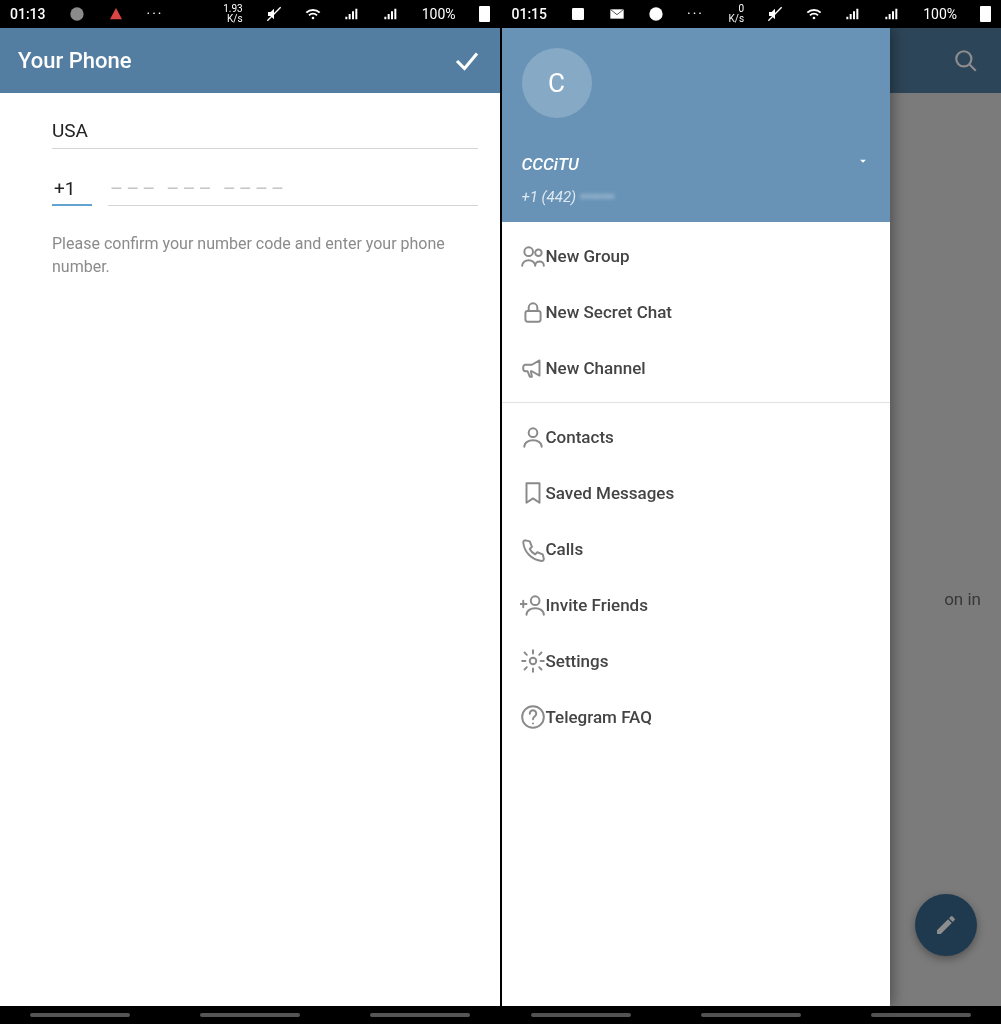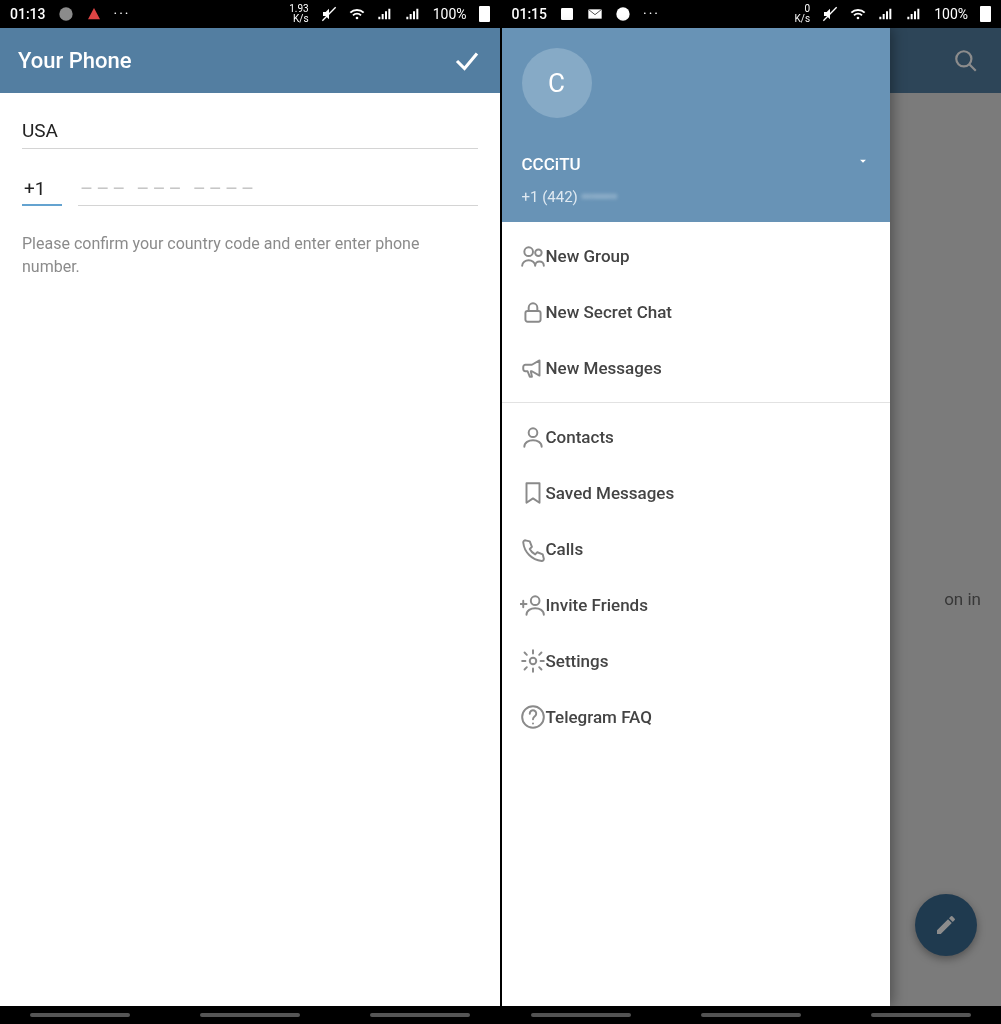--- a/index.html
+++ b/index.html
@@ -2,49 +2,49 @@
 <html><head>
 <meta charset="utf-8">
 <style>
   *{box-sizing:border-box;margin:0;padding:0;font-family:Roboto,Arial,sans-serif;}
   body{width:1001px;height:1024px;display:flex;background:#000;}
   .phone{flex:1;background:#fff;position:relative;display:flex;flex-direction:column;overflow:hidden;}
   .phone + .phone{border-left:2px solid #000;}
 
   
   .status-bar{height:28px;background:#000;color:#fff;display:flex;align-items:center;padding:0 10px;font-size:14px;justify-content:space-between;}
-  .status-left,.status-right{display:flex;align-items:center;gap:12px;}
+  .status-left,.status-right{display:flex;align-items:center;gap:23px;}
   .status-right .speed{font-size:10px;line-height:1;text-align:right;}
   .sb-ico{width:16px;height:16px;fill:#fff;}
   .status-right .bat{width:11px;height:16px;background:#fff;border-radius:1px;}
   .clock{font-weight:500;}
 
   
   .appbar{height:65px;background:#537ea1;color:#fff;display:flex;align-items:center;padding:8px 18px;}
   .appbar .title{font-size:22px;font-weight:500;flex:1;}
 
   
-  .p1-content{padding:20px 22px 0;color:#222;}
+  .p1-content{padding:20px 22px 0;color:#222;margin-left:30px;}
   .country-field{font-size:19px;color:#222;padding:6px 0;border-bottom:1px solid #d4d4d4;margin-bottom:24px;}
   .phone-row{display:flex;align-items:flex-end;gap:16px;margin-bottom:26px;}
   .cc{font-size:19px;color:#222;padding:4px 2px;border-bottom:2px solid #64a3d0;min-width:40px;}
   .num{font-size:20px;color:#c6c6c6;letter-spacing:3px;padding:4px 2px;border-bottom:1px solid #d4d4d4;flex:1;}
   .hint{font-size:16px;color:#8b8b8b;line-height:1.45;}
   .check{stroke:#fff;stroke-width:2.5;fill:none;}
 
   
   .phone2-body{flex:1;position:relative;background:#e0e0e0;}
   .appbar2{height:65px;background:#537ea1;display:flex;align-items:center;justify-content:flex-end;padding:0 22px;}
   .scrim{position:absolute;inset:0;background:rgba(0,0,0,0.45);}
   .bg-text{position:absolute;right:20px;top:561px;color:#666;font-size:17px;}
   .fab{position:absolute;right:24px;bottom:50px;width:62px;height:62px;border-radius:50%;background:#3a6a91;display:flex;align-items:center;justify-content:center;box-shadow:0 3px 8px rgba(0,0,0,.35);}
   .drawer{position:absolute;left:0;top:0;bottom:0;width:388px;background:#fff;box-shadow:3px 0 12px rgba(0,0,0,.35);display:flex;flex-direction:column;}
   .drawer-head{background:#6893b6;color:#fff;padding:20px 20px 16px;}
   .avatar{width:70px;height:70px;border-radius:50%;background:#86aac6;display:flex;align-items:center;justify-content:center;font-size:26px;color:#fff;margin-bottom:36px;}
-  .acct-row{display:flex;align-items:flex-start;}
+  .acct-row{display:flex;align-items:flex-start;font-style:italic;}
   .acct-name{font-size:17px;font-weight:500;}
   .acct-phone{font-size:15px;color:#dfe9f1;margin-top:14px;}
   .drawer-list{flex:1;overflow:auto;padding-top:6px;}
   .ditem{display:flex;align-items:center;height:56px;padding:0 18px;color:#444;}
   .ditem .lbl{font-size:17px;font-weight:500;}
   .dsep{height:1px;background:#e2e2e2;margin:6px 0;}
   .dicon{width:26px;height:26px;stroke:#8a8a8a;fill:none;stroke-width:1.8;stroke-linecap:round;stroke-linejoin:round;display:block;}
 
   
   .navstrip{height:18px;background:#000;display:flex;justify-content:center;gap:70px;align-items:center;}
@@ -94,21 +94,21 @@
         <polyline class="check" points="4,12 10,18 20,6"></polyline>
       </svg>
   </div>
 
   <div class="p1-content">
     <div class="country-field">USA</div>
     <div class="phone-row">
       <div class="cc">+1</div>
       <div class="num">––– ––– ––––</div>
     </div>
-    <div class="hint">Please confirm your country code and enter enter phone number.</div>
+    <div class="hint">Please confirm your number code and enter your phone number.</div>
   </div>
 
   <div style="flex:1"></div>
   <div class="navstrip">
       <span></span>
       <span></span>
       <span></span>
     </div>
 </div>
 
@@ -192,21 +192,21 @@
           <svg class="dicon" viewBox="0 0 24 24">
               <rect x="5" y="11" width="14" height="10" rx="2"></rect>
               <path d="M8 11V8a4 4 0 018 0v3"></path>
             </svg>
           <span class="lbl">New Secret Chat</span>
         </div>
         <div class="ditem">
           <svg class="dicon" viewBox="0 0 24 24">
               <path d="M3 11v2a2 2 0 002 2h2l2 5h2l-1-5h1l7 4V5l-7 4H5a2 2 0 00-2 2z"></path>
             </svg>
-          <span class="lbl">New Messages</span>
+          <span class="lbl">New Channel</span>
         </div>
 
         <div class="dsep"></div>
 
         <div class="ditem">
           <svg class="dicon" viewBox="0 0 24 24">
               <circle cx="12" cy="8" r="4"></circle>
               <path d="M4 21c0-4 4-6 8-6s8 2 8 6"></path>
             </svg>
           <span class="lbl">Contacts</span>

